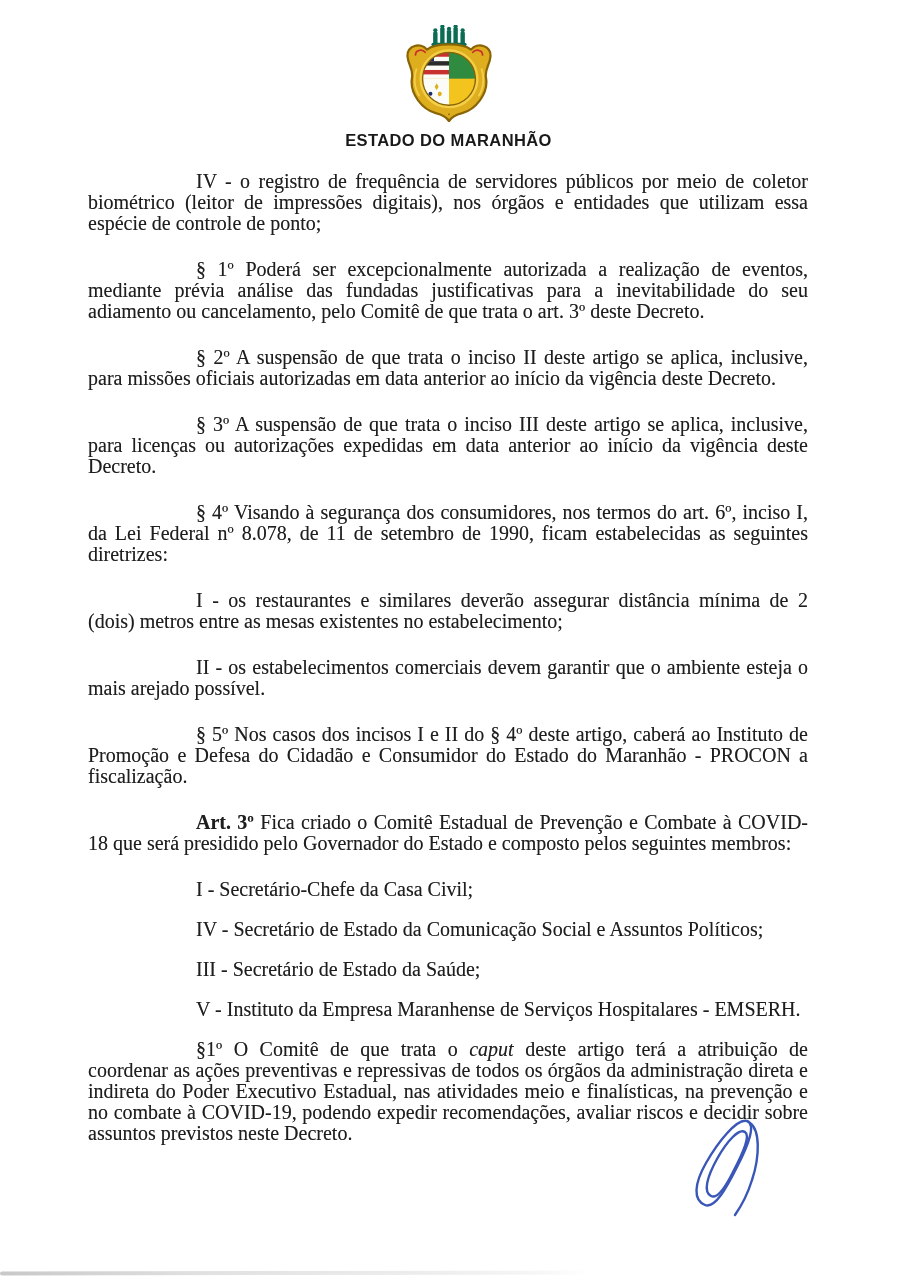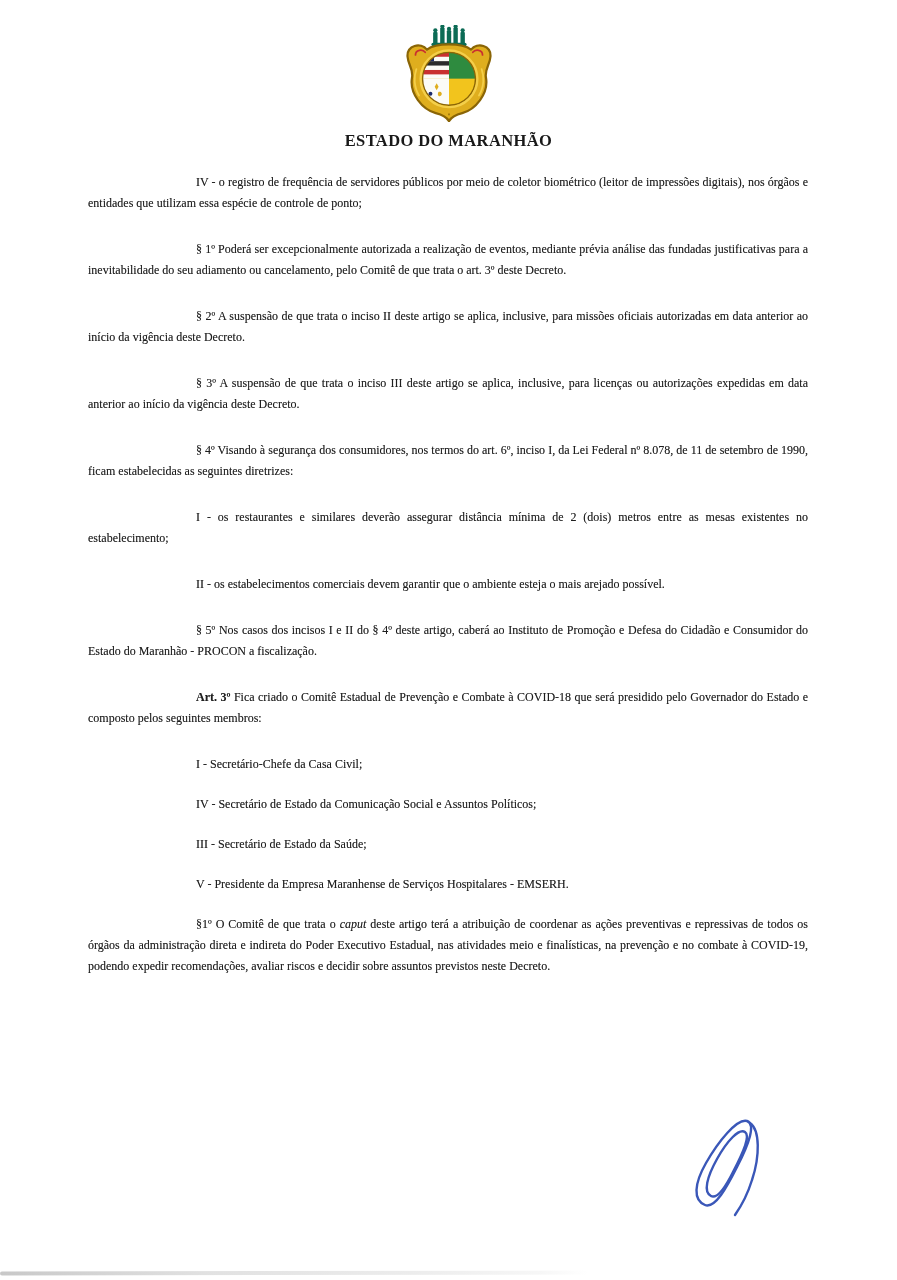--- a/index.html
+++ b/index.html
@@ -17,34 +17,34 @@
   }
   .header {
     padding-top: 25px;
     text-align: center;
   }
   .crest {
     display: inline-block;
     width: 118px; height: 97px;
   }
   .doc-title {
-    font-family: Liberation Serif, serif;
+    font-family: Liberation Sans, sans-serif;
     font-weight: bold;
     font-size: 16.5px;
     letter-spacing: 0.4px;
     margin-top: 5px;
     color: #191919;
   }
   .doc-body {
     margin: 21px 89px 0 88px; 
     text-align: justify;
   }
   .doc-body p {
     margin: 0 0 25px 0;
-    font-size: 12px;
+    font-size: 20px;
     line-height: 21px;
     text-indent: 108px;
     text-shadow: 0 0 0.6px rgba(30,30,30,0.45); 
   }
   .doc-body p.list {
     text-align: left;
     margin-bottom: 19px;
   }
   .seg-bold   { font-weight: bold; }
   .seg-italic { font-style: italic; }
@@ -143,21 +143,21 @@
       <p class="body"><span>§ 2º A suspensão de que trata o inciso II deste artigo se aplica, inclusive, para missões oficiais autorizadas em data anterior ao início da vigência deste Decreto.</span></p>
       <p class="body"><span>§ 3º A suspensão de que trata o inciso III deste artigo se aplica, inclusive, para licenças ou autorizações expedidas em data anterior ao início da vigência deste Decreto.</span></p>
       <p class="body"><span>§ 4º Visando à segurança dos consumidores, nos termos do art. 6º, inciso I, da Lei Federal nº 8.078, de 11 de setembro de 1990, ficam estabelecidas as seguintes diretrizes:</span></p>
       <p class="body"><span>I - os restaurantes e similares deverão assegurar distância mínima de 2 (dois) metros entre as mesas existentes no estabelecimento;</span></p>
       <p class="body"><span>II - os estabelecimentos comerciais devem garantir que o ambiente esteja o mais arejado possível.</span></p>
       <p class="body"><span>§ 5º Nos casos dos incisos I e II do § 4º deste artigo, caberá ao Instituto de Promoção e Defesa do Cidadão e Consumidor do Estado do Maranhão - PROCON a fiscalização.</span></p>
       <p class="body"><span class="seg-bold">Art. 3º</span><span> Fica criado o Comitê Estadual de Prevenção e Combate à COVID-18 que será presidido pelo Governador do Estado e composto pelos seguintes membros:</span></p>
       <p class="list"><span>I - Secretário-Chefe da Casa Civil;</span></p>
       <p class="list"><span>IV - Secretário de Estado da Comunicação Social e Assuntos Políticos;</span></p>
       <p class="list"><span>III - Secretário de Estado da Saúde;</span></p>
-      <p class="list"><span>V - Presidente da Empresa Maranhense de Serviços Hospitalares - EMSERH.</span></p>
+      <p class="list"><span>V - Instituto da Empresa Maranhense de Serviços Hospitalares - EMSERH.</span></p>
       <p class="body"><span>§1º O Comitê de que trata o </span><span class="seg-italic">caput</span><span> deste artigo terá a atribuição de coordenar as ações preventivas e repressivas de todos os órgãos da administração direta e indireta do Poder Executivo Estadual, nas atividades meio e finalísticas, na prevenção e no combate à COVID-19, podendo expedir recomendações, avaliar riscos e decidir sobre assuntos previstos neste Decreto.</span></p>
     </div>
 
   <svg class="signature" viewBox="0 0 92 115" aria-hidden="true">
     <g fill="none" style="stroke:var(--signature_ink)" stroke-width="2.4" stroke-linecap="round">
       <path d="M17 97 C 5 92 6 76 18 55 C 30 34 49 10 59 13 C 68 16 61 36 49 59 C 39 79 27 101 17 97 Z"></path>
       <path d="M23 88 C 15 84 19 69 29 51 C 39 33 51 20 57 24 C 63 28 55 45 45 64 C 37 80 29 91 23 88"></path>
       <path d="M62 15 C 72 22 72 48 64 72 C 60 85 54 97 47 107"></path>
     </g>
   </svg>

